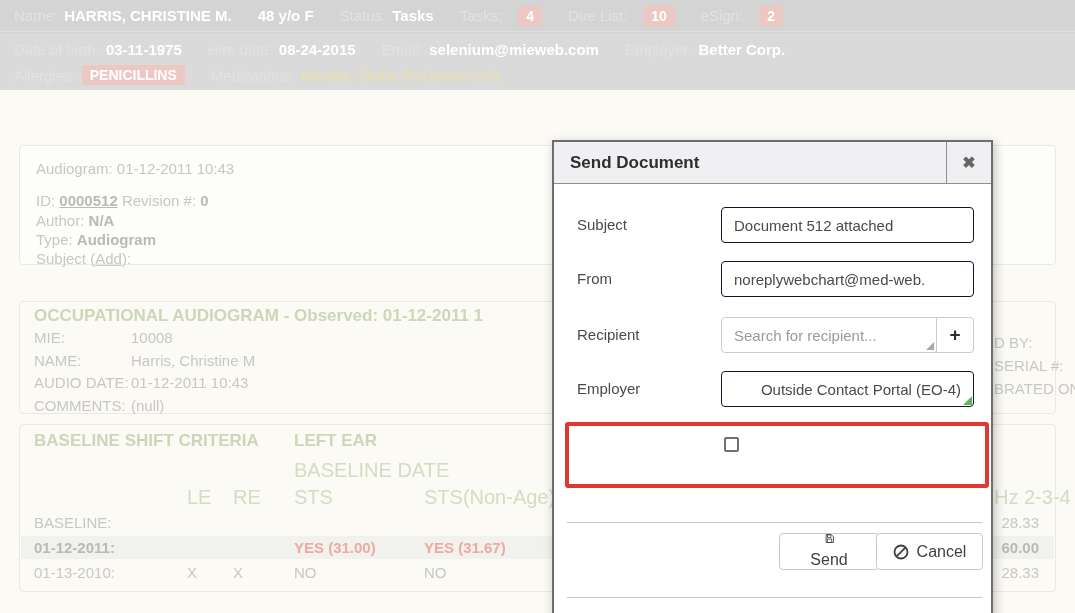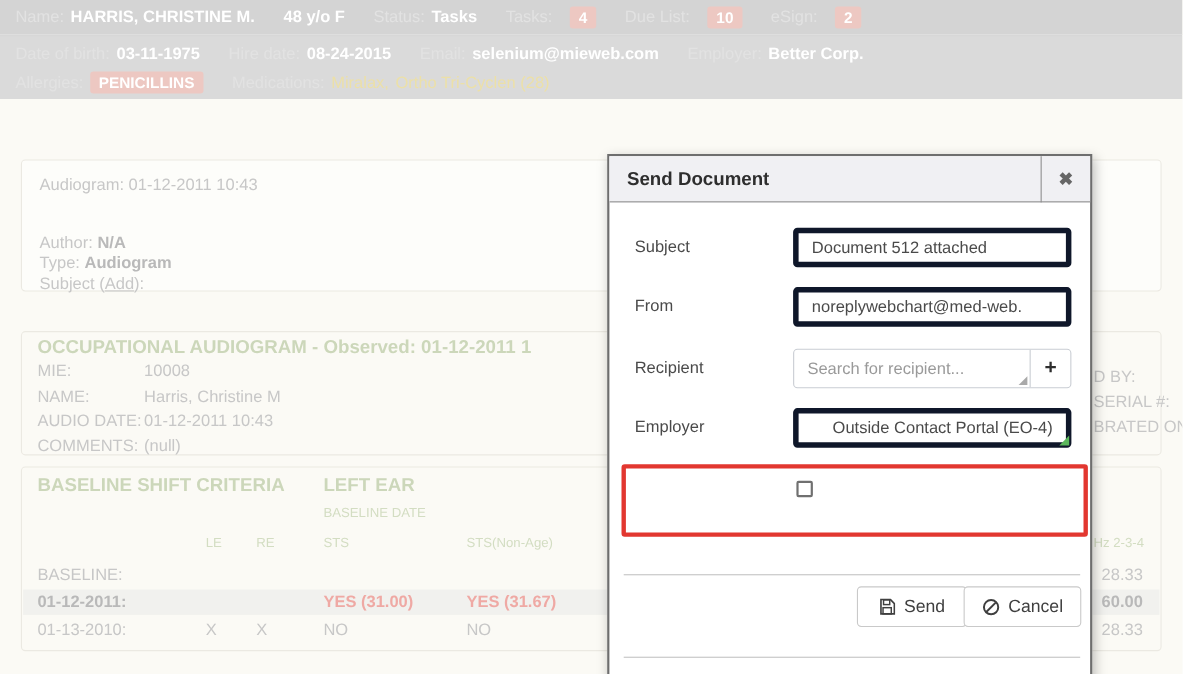--- a/index.html
+++ b/index.html
@@ -28,37 +28,37 @@
   .panel { position:absolute; background:#fdfdfa; border:1px solid #ebe9e2; border-radius:4px; }
   .panel-info     { left:19px; top:145px; width:1037px; height:120px; }
   .panel-doc      { left:19px; top:301px; width:1037px; height:113px; background:transparent; }
   .panel-baseline { left:19px; top:424px; width:1037px; height:168px; background:transparent; }
 
   .dim-text  { position:absolute; color:#c7c7c7; font-size:15px; white-space:nowrap; }
   .dim-bold  { color:#b9b9b9; font-weight:bold; }
   .dim-link  { color:#b9b9b9; font-weight:bold; text-decoration:underline; }
   .dim-link2 { color:#c7c7c7; text-decoration:underline; }
   .green-head { position:absolute; color:#ccd7ba; font-weight:bold; font-size:17px; white-space:nowrap; }
-  .green-col  { position:absolute; color:#d3ddc2; font-size:12px; white-space:nowrap; }
+  .green-col  { position:absolute; color:#d3ddc2; font-size:20px; white-space:nowrap; }
   .hl-band { position:absolute; left:1px; right:1px; height:23px; background:#f1f1ee; }
   .red-val { color:#efa9a4; font-weight:bold; }
   .right-val { position:absolute; right:16px; text-align:right; }
 
   
   .modal { position:absolute; left:552px; top:140px; width:441px; height:500px;
            background:#ffffff; border:2px solid #6e6e6e;
            box-shadow:2px 3px 10px rgba(0,0,0,0.25); }
   .modal-header { position:absolute; left:0; top:0; right:0; height:42px; background:#f0f0f3;
                   border-bottom:1px solid #8f8f8f; display:flex; align-items:center; }
   .modal-title { font-size:17px; font-weight:bold; color:#2e2e2e; padding-left:16px; flex:1; }
   .modal-close { width:45px; height:42px; border-left:1px solid #8f8f8f; display:flex;
                  align-items:center; justify-content:center; font-size:16px; font-weight:bold;
                  color:#666; cursor:pointer; }
   .frm-label { position:absolute; left:23px; font-size:15px; color:#4a4a4a; }
-  .frm-input { position:absolute; left:167px; width:253px; height:36px; border:5px solid #0f172a;
+  .frm-input { position:absolute; left:167px; width:253px; height:36px; border:1px solid #0f172a;
                border-radius:4px; padding:0 12px; font-size:15px; color:#4a4a4a;
                font-family:"Liberation Sans", sans-serif; background:#fff; }
   .frm-input::placeholder { color:#9a9a9a; }
   .input-group { position:absolute; left:167px; width:253px; height:36px; border:1px solid #c9cdd3;
                  border-radius:4px; display:flex; background:#fff; }
   .ig-text { position:relative; flex:1; display:flex; align-items:center; padding-left:12px;
              font-size:15px; color:#9a9a9a; }
   .ig-plus { width:37px; border-left:1px solid #c9cdd3; display:flex; align-items:center;
              justify-content:center; font-size:19px; font-weight:bold; color:#2e2e2e; cursor:pointer; }
   .corner-gray { position:absolute; right:2px; bottom:2px; width:0; height:0;
@@ -73,21 +73,21 @@
   .red-box .rb-label { position:absolute; left:10px; top:6px; width:120px;
                        font-size:15px; color:#4a4a4a; line-height:25px; }
   .checkbox { position:absolute; left:155px; top:11px; width:15px; height:15px;
               border:2px solid #707070; border-radius:2px; background:#fff; cursor:pointer; }
   .cb-label { position:absolute; left:181px; top:9px; font-size:16px; color:#4a4a4a; white-space:nowrap; }
 
   .divider { position:absolute; left:13px; width:415px; border-top:1px solid #c4c4c4; }
   .btn { position:absolute; top:391px; height:37px; background:#fff; border:1px solid #c9c9c9;
          border-radius:4px; display:flex; align-items:center; justify-content:center; gap:8px;
          font-size:16px; color:#3f3f3f; cursor:pointer; font-family:"Liberation Sans", sans-serif; }
-  .btn-send   { left:225px; width:100px; }
+  .btn-send   { left:225px; width:100px;flex-direction:column; }
   .btn-cancel { left:322px; width:107px; }
   .btn svg { display:block; }
 </style>
 </head>
 <body>
 
 <div class="screen">
 
   <div class="banner">
     <div class="banner-row1">
@@ -119,20 +119,26 @@
         <span class="badge sp6">PENICILLINS</span>
         <span class="b-label sp26">Medications:</span>
         <span class="med sp6">Miralax,</span>
         <span class="med sp6">Ortho Tri-Cyclen (28)</span>
       </div>
     </div>
   </div>
 
   <div class="panel panel-info">
     <span class="dim-text" style="left:16px; top:14px;">Audiogram: 01-12-2011 10:43</span>
+    <span class="dim-text" style="left:16px; top:46px;">
+      <span>ID:</span>
+      <span class="dim-link">0000512</span>
+      <span>Revision #:</span>
+      <span class="dim-bold">0</span>
+    </span>
     <span class="dim-text" style="left:16px; top:66px;">
       <span>Author:</span>
       <span class="dim-bold">N/A</span>
     </span>
     <span class="dim-text" style="left:16px; top:85px;">
       <span>Type:</span>
       <span class="dim-bold">Audiogram</span>
     </span>
     <span class="dim-text" style="left:16px; top:104px;">
       <span>Subject (</span><span class="dim-link2">Add</span><span>):</span>

